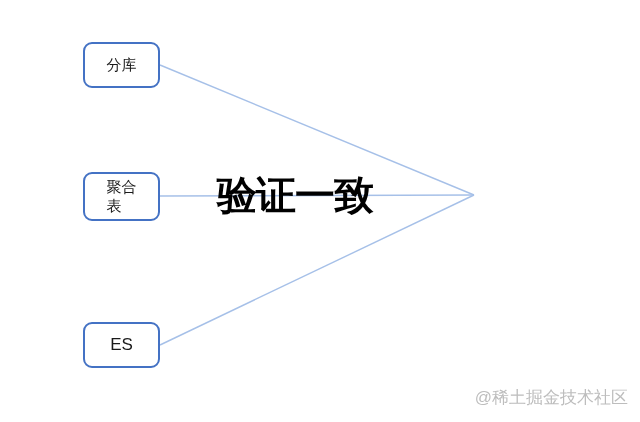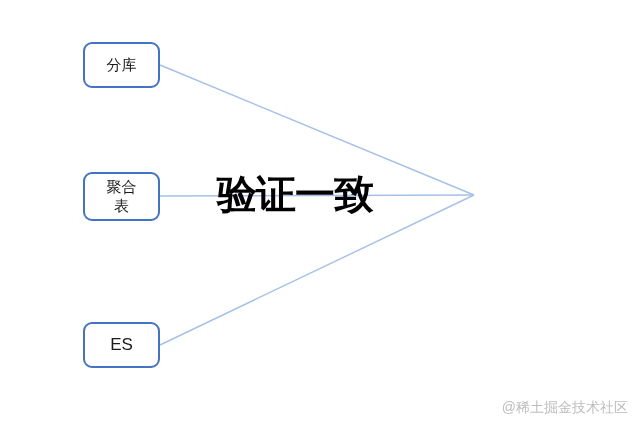--- a/index.html
+++ b/index.html
@@ -17,45 +17,44 @@
     overflow:hidden;
   }
   .edges{position:absolute;left:0;top:0;width:640px;height:422px;}
   .node{
     position:absolute;
     box-sizing:border-box;
     border:2px solid var(--node-border);
     border-radius:9px;
     background:#ffffff;
     display:flex;align-items:center;justify-content:center;
-    text-align:center;
+    text-align:left;
     color:#1a1a1a;
     font-size:15px;
     line-height:1.25;
   }
   .node span{white-space:pre-line;}
   .node-fenku   {left:83px; top:42px;  width:77px; height:46px;}
   .node-juhebiao{left:83px; top:172px; width:77px; height:49px;}
   .node-es      {left:83px; top:322px; width:77px; height:46px; font-size:17px;}
   .node-jichuku {left:474px;top:170px; width:78px; height:50px;}
   .center-label{
     position:absolute;
     left:203px; top:172px; width:184px;
     text-align:center;
     font-size:40px;
     font-weight:700;
     color:var(--center-text);
     line-height:1.15;
     letter-spacing:-1px;
-    font-family:Liberation Serif, serif;
   }
   .watermark{
     position:absolute;
-    right:12px; bottom:5px;
-    font-size:14px;
+    right:12px; bottom:13px;
+    font-size:17px;
     color:var(--watermark);
   }
 </style>
 </head>
 <body>
 
 <div class="canvas">
 
   <svg class="edges" viewBox="0 0 640 422" xmlns="http://www.w3.org/2000/svg">
       <line x1="160" y1="65" x2="474" y2="195" stroke="#A6C0E8" stroke-width="1.4"></line>

